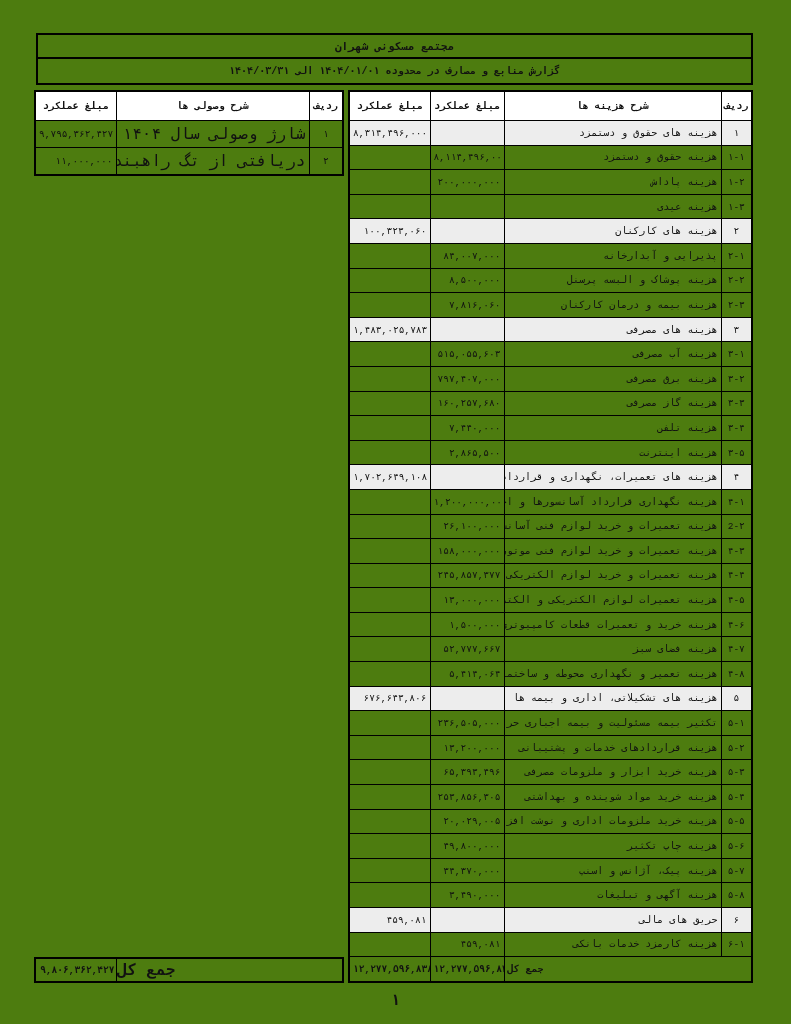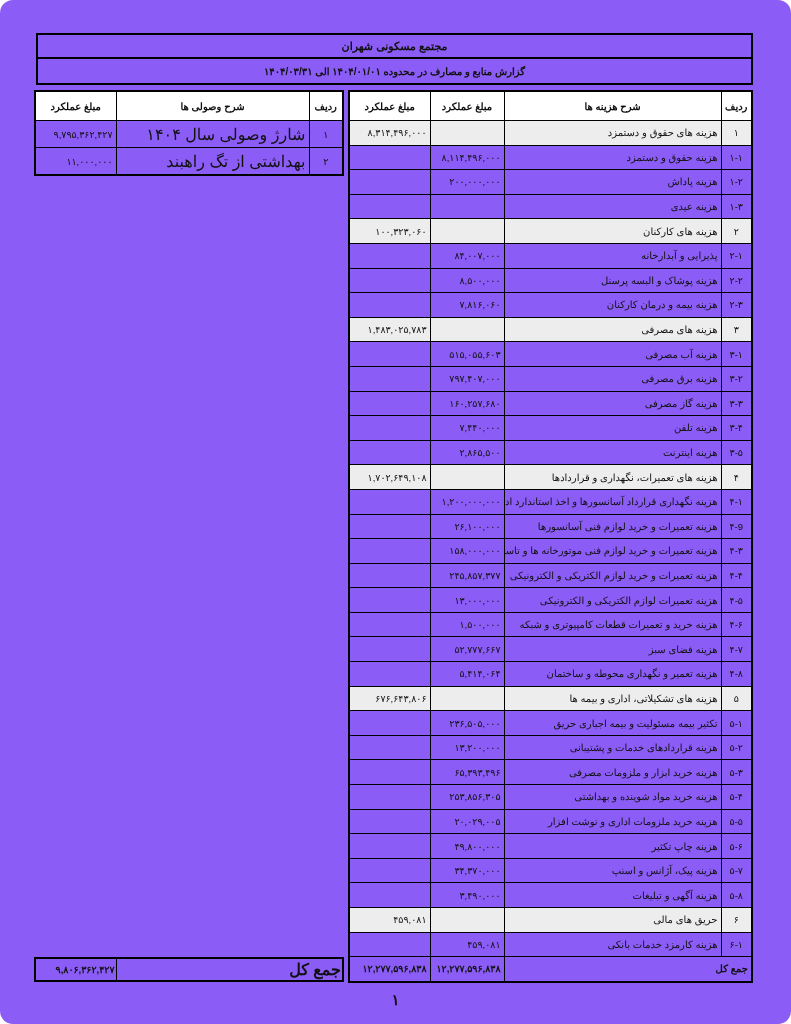--- a/index.html
+++ b/index.html
@@ -1,20 +1,19 @@
 <!DOCTYPE html>
 <html lang="fa"><head>
 <meta charset="utf-8">
 <style>
   html,body { margin:0; padding:0; background:#fff; }
   .page {
-    position:relative; width:791px; height:1024px; background:#8b5cf6;
-    direction:rtl; font-family:Liberation Sans, sans-serif; color:#111;
+    position:relative; width:791px; height:1024px; background:#4d7c0f;
+    direction:rtl; font-family:Liberation Mono, monospace; color:#111;
     overflow:hidden;
-    border-radius:13px;
   }
   .sheet { position:absolute; top:33px; right:38px; width:717px; }
 
   .box-title {
     height:22px; border:2px solid #000; display:flex; align-items:center;
     justify-content:center; font-weight:bold; font-size:11px;
   }
   .box-subtitle {
     height:24px; border:2px solid #000; margin-top:-2px; display:flex;
     align-items:center; justify-content:center; font-weight:bold; font-size:10px;
@@ -31,21 +30,21 @@
 
   .expenses-wrap td { height:23.6px; font-size:10px; padding:0 3px; }
   .receipts-table td { height:26px; font-size:16px; padding:0 3px; }
 
   td.no   { text-align:center; direction:ltr; font-size:9.5px; padding:0 1px; }
   td.desc { text-align:right; }
   td.num  { direction:ltr; text-align:right; font-size:9.5px; }
 
   tr.cat td { background:#ededed; }
   tr.total-row td, .grand-box td { font-weight:bold; }
-  td.total-label { text-align:right; font-weight:bold; }
+  td.total-label { text-align:left; font-weight:bold; }
 
   .grand-box { position:absolute; top:867px; right:0; width:100%; }
 
   .page-num {
     position:absolute; top:991px; left:0; right:0; text-align:center;
     font-weight:bold; font-size:15px; direction:ltr;
   }
 </style>
 </head>
 <body>
@@ -165,21 +164,21 @@
                 <td class="num"></td>
                 <td class="num">۱,۷۰۲,۶۴۹,۱۰۸</td>
               </tr>
               <tr>
                 <td class="no">۴-۱</td>
                 <td class="desc">هزینه نگهداری قرارداد آسانسورها و اخذ استاندارد ادواری</td>
                 <td class="num">۱,۲۰۰,۰۰۰,۰۰۰</td>
                 <td class="num"></td>
               </tr>
               <tr>
-                <td class="no">۴-9</td>
+                <td class="no">2-۲</td>
                 <td class="desc">هزینه تعمیرات و خرید لوازم فنی آسانسورها</td>
                 <td class="num">۲۶,۱۰۰,۰۰۰</td>
                 <td class="num"></td>
               </tr>
               <tr>
                 <td class="no">۴-۳</td>
                 <td class="desc">هزینه تعمیرات و خرید لوازم فنی موتورخانه ها و تاسیسات</td>
                 <td class="num">۱۵۸,۰۰۰,۰۰۰</td>
                 <td class="num"></td>
               </tr>
@@ -305,21 +304,21 @@
             </tr>
           </thead>
           <tbody>
               <tr>
                 <td class="no">۱</td>
                 <td class="desc">شارژ وصولی سال ۱۴۰۴</td>
                 <td class="num">۹,۷۹۵,۳۶۲,۴۲۷</td>
               </tr>
               <tr>
                 <td class="no">۲</td>
-                <td class="desc">بهداشتی از تگ راهبند</td>
+                <td class="desc">دریافتی از تگ راهبند</td>
                 <td class="num">۱۱,۰۰۰,۰۰۰</td>
               </tr>
             </tbody>
         </table>
 
         <table class="grand-box">
           <colgroup>
             <col style="width:227px">
               <col style="width:81px">
           </colgroup>

